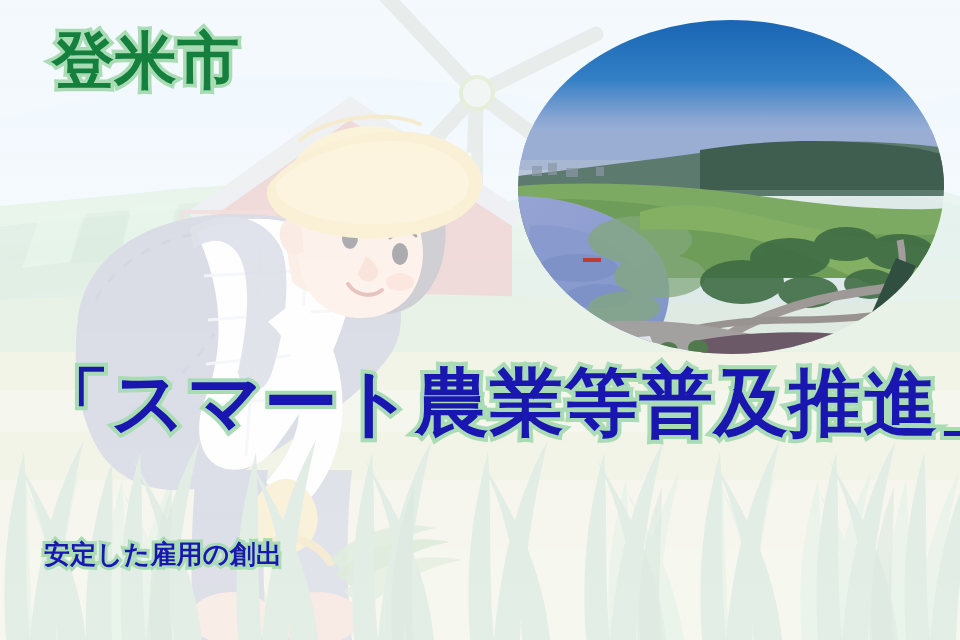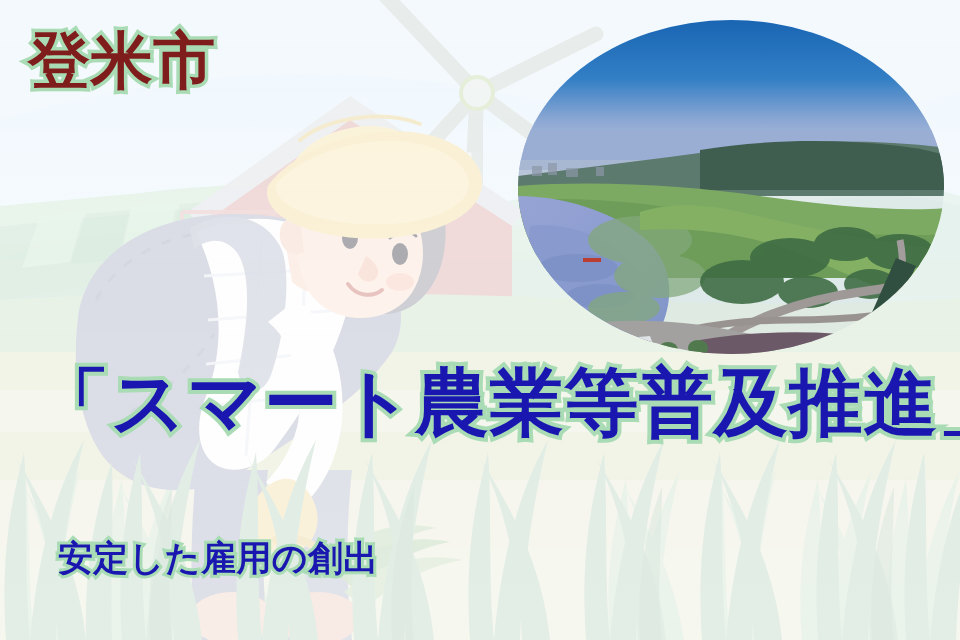--- a/index.html
+++ b/index.html
@@ -7,39 +7,39 @@
     position:relative;width:960px;height:640px;overflow:hidden;
     font-family:"DejaVu Sans","Liberation Sans",sans-serif;
     background:#e9f3fb;
   }
   .svgfull{position:absolute;left:0;top:0;}
 
   
   .txt{position:absolute;white-space:nowrap;font-weight:700;letter-spacing:.01em;}
 
   #city-title{
-    left:28px;top:30px;font-size:62px;line-height:1;
-    color:#7f1d1d;
+    left:52px;top:30px;font-size:62px;line-height:1;
+    color:#15803d;
     -webkit-text-stroke:7px #a9dcb4;
     paint-order:stroke fill;
   }
   #headline{
     left:36px;top:365px;font-size:74px;line-height:1;
     color:#1a17b0;
     -webkit-text-stroke:8px #a9dcb4;
     paint-order:stroke fill;
   }
   #sub1{
     left:58px;top:487px;font-size:40px;line-height:1;
     color:#1a17b0;
     -webkit-text-stroke:6px #a9dcb4;
     paint-order:stroke fill;
   }
   #sub2{
-    left:58px;top:541px;font-size:35px;line-height:1;
+    left:44px;top:541px;font-size:26px;line-height:1;
     color:#1a17b0;
     -webkit-text-stroke:6px #a9dcb4;
     paint-order:stroke fill;
   }
 </style>
 </head>
 <body>
 
 <div id="stage">
 

